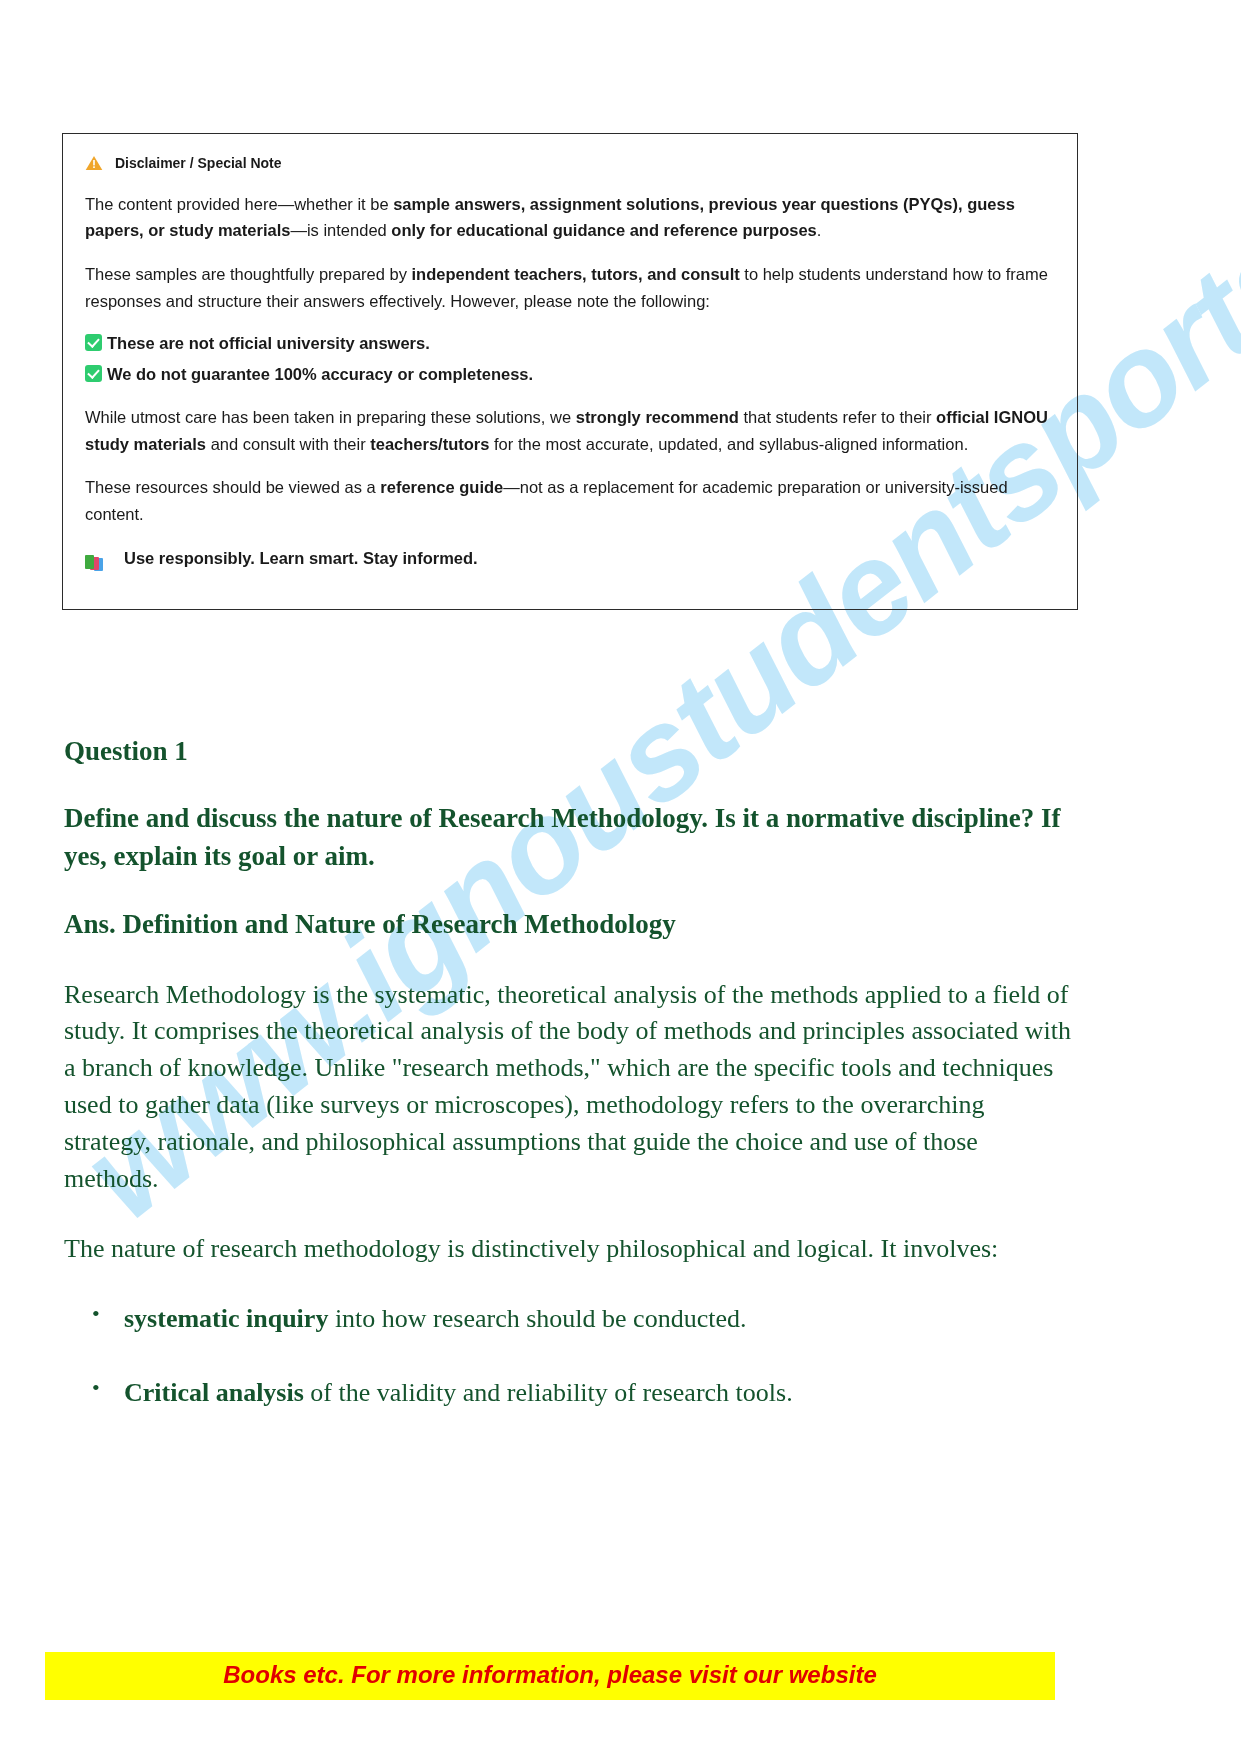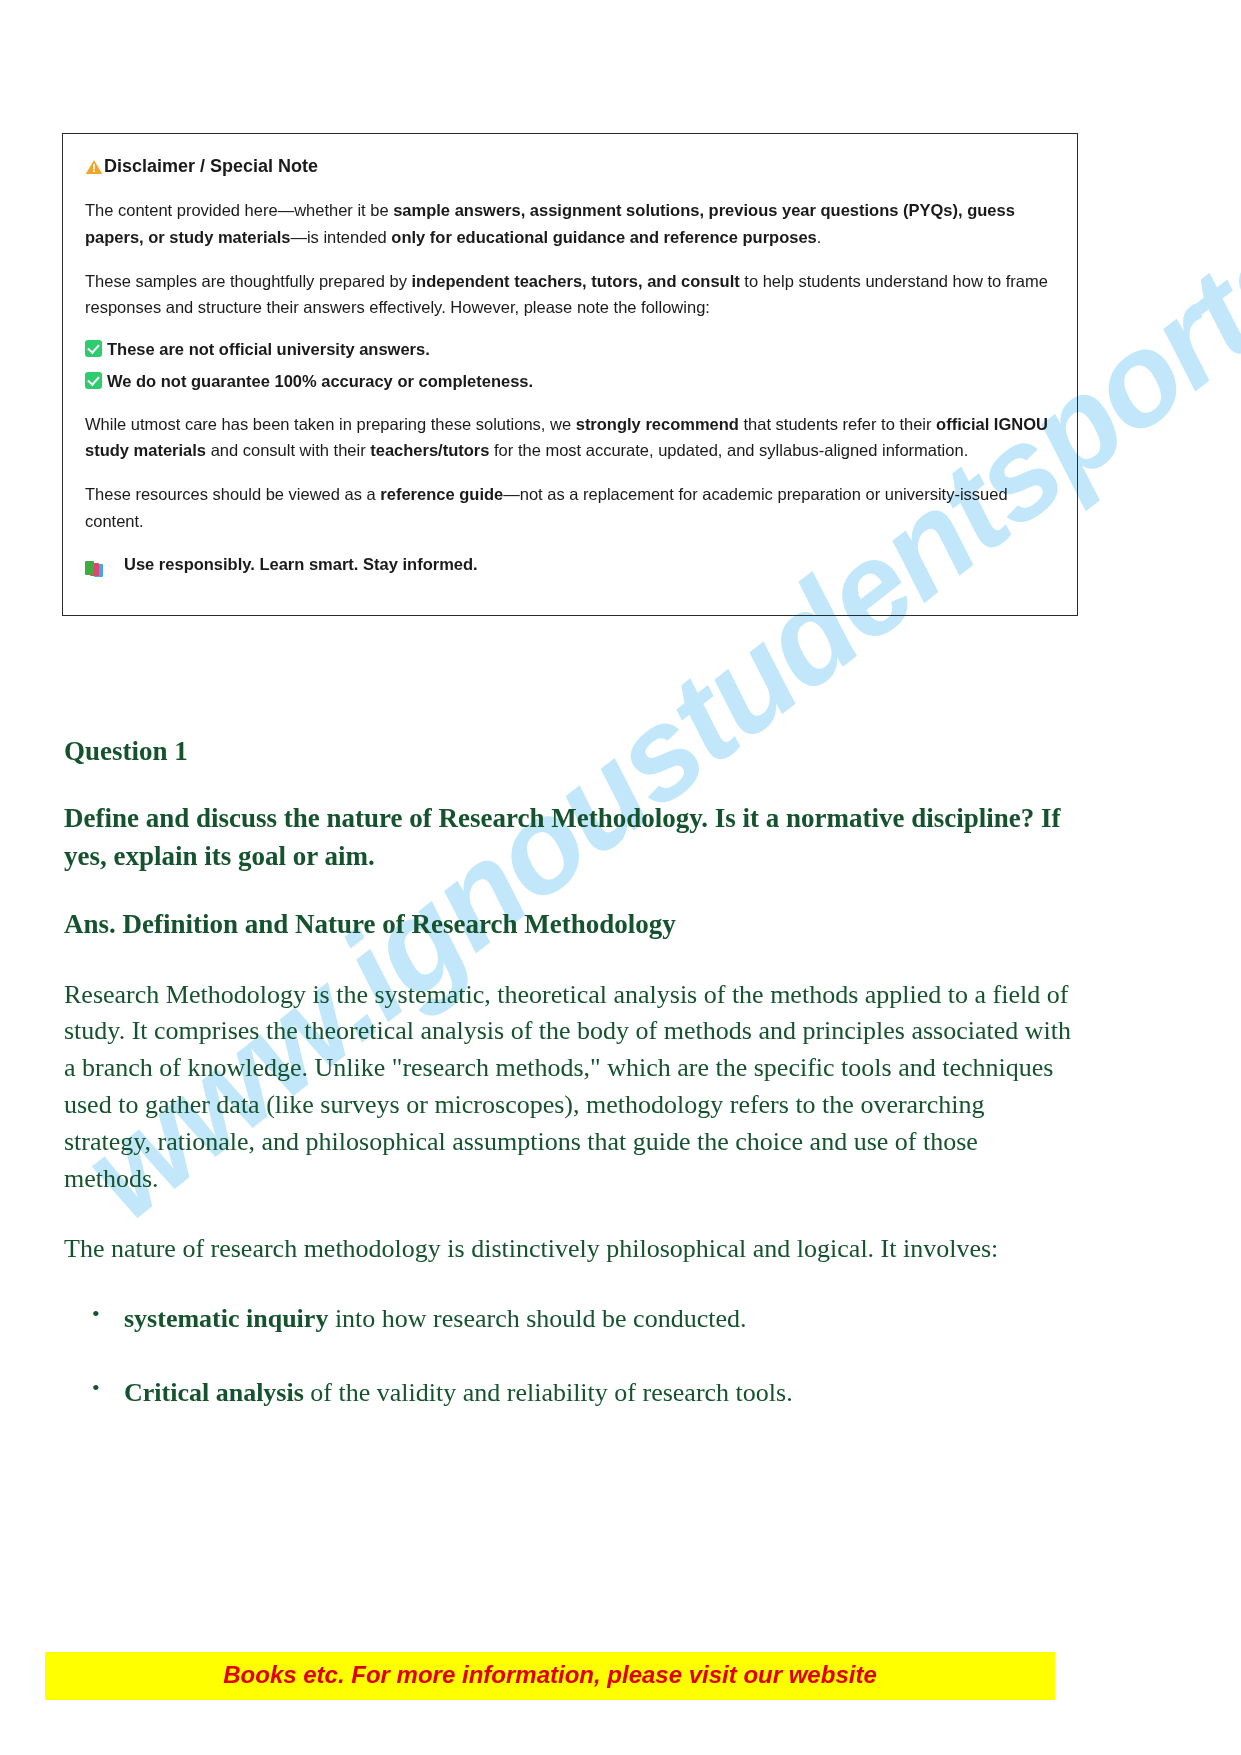--- a/index.html
+++ b/index.html
@@ -54,25 +54,25 @@
     background: transparent;
     padding: 18px 22px 20px 22px;
     font-family: "Liberation Sans", sans-serif;
     font-size: 16.5px;
     line-height: 1.62;
     color: #1a1a1a;
     z-index: 10;
   }
   #disclaimer-card .d-title {
     font-weight: 700;
-    font-size: 18px;
+    font-size: 14px;
     margin: 0 0 16px 0;
     display: flex;
     align-items: center;
-    gap: 1px;
+    gap: 12px;
   }
   .warn-icon {
     display: inline-block;
     width: 18px;
     height: 16px;
     position: relative;
     flex: 0 0 auto;
   }
   .warn-icon svg { display: block; }
 

